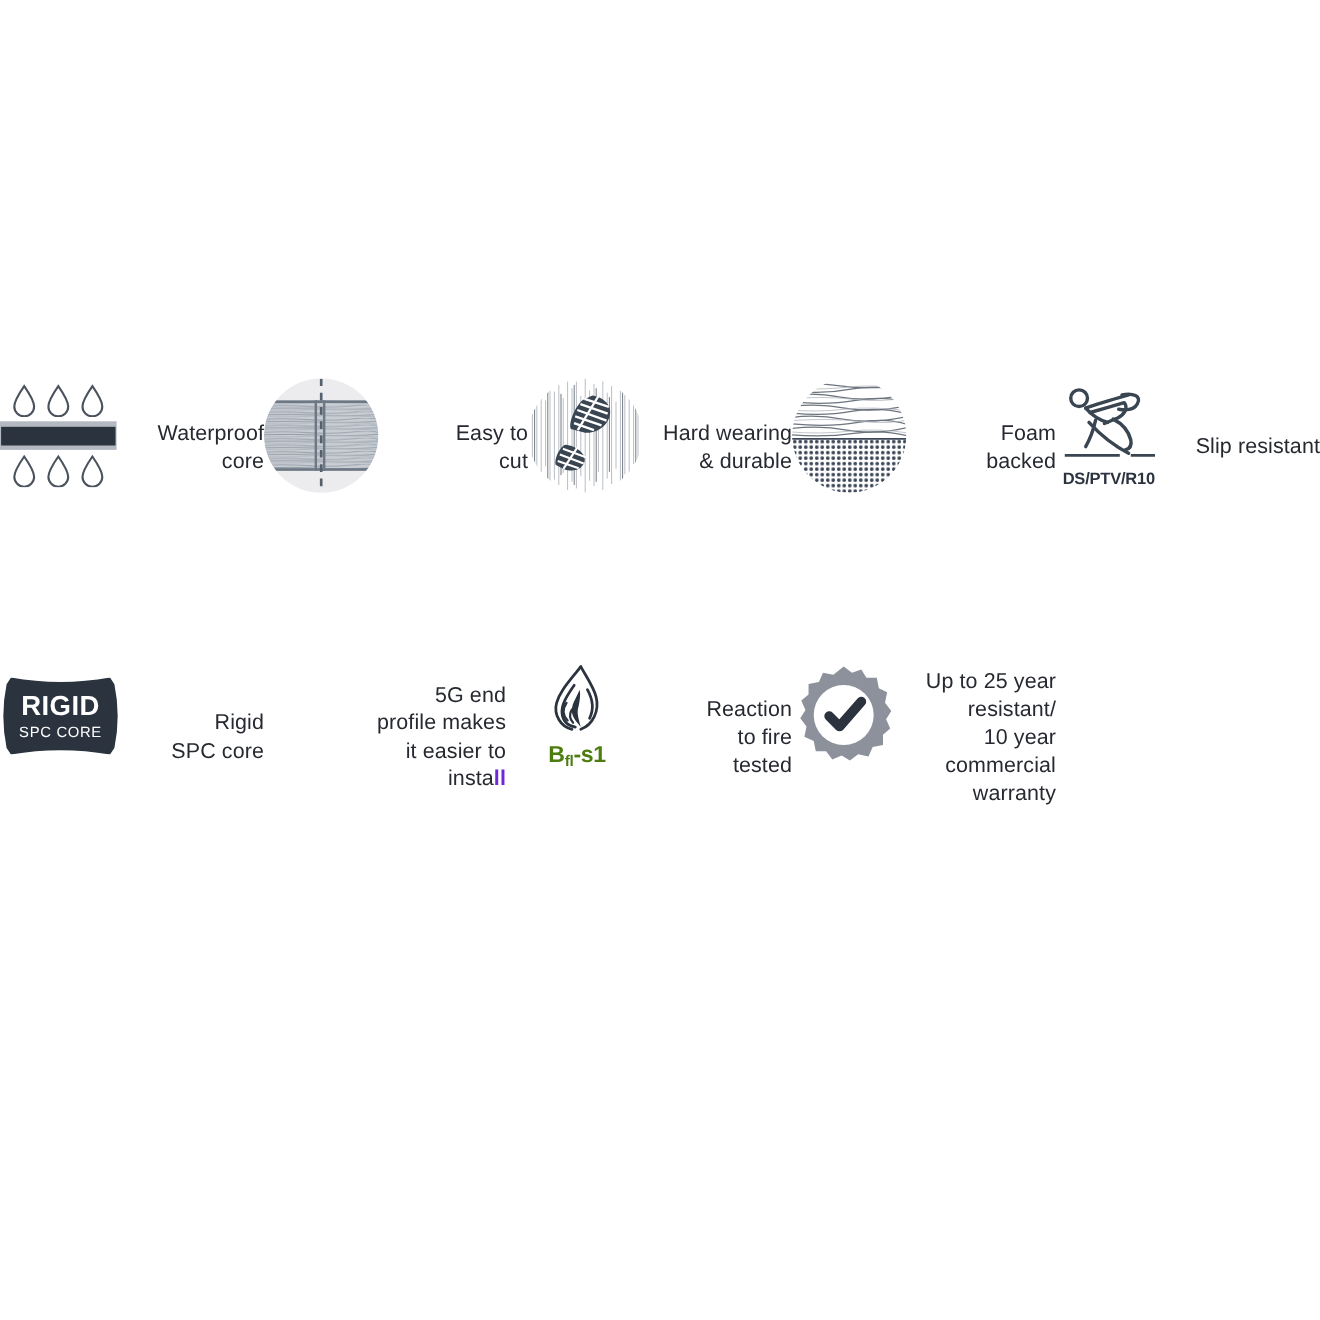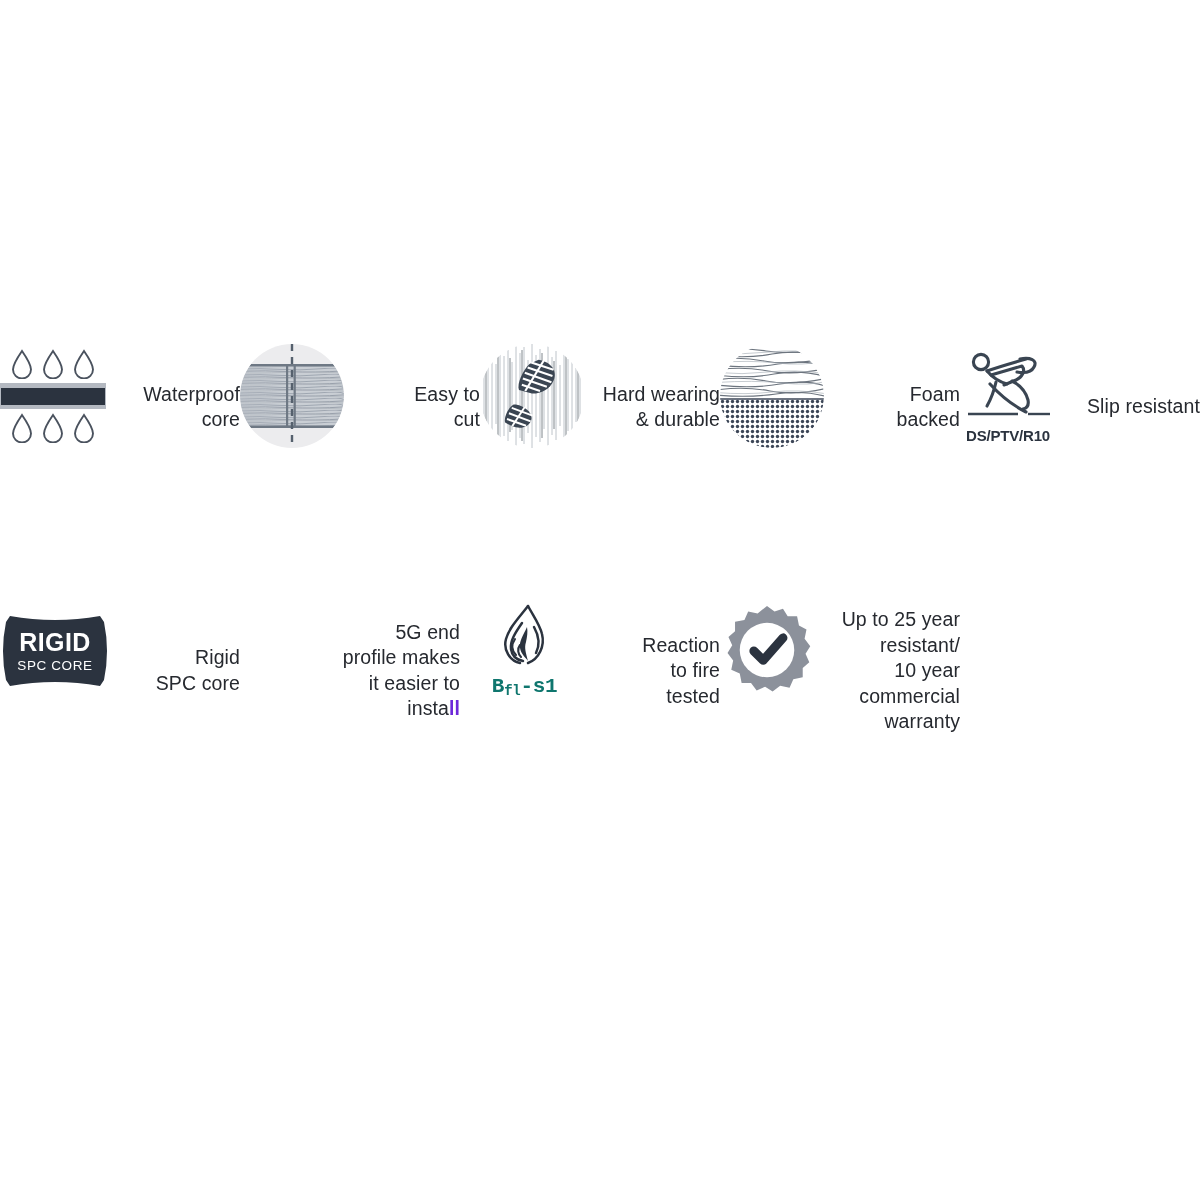--- a/index.html
+++ b/index.html
@@ -167,24 +167,23 @@
 
   
   .fire-wrap {
     display: flex;
     flex-direction: column;
     align-items: center;
   }
   .fire-code {
     font-size: 21px;
     font-weight: 700;
-    color: #0f766e;
+    color: #4d7c0f;
     letter-spacing: -0.3px;
     margin-top: -2px;
-    font-family: Liberation Mono, monospace;
   }
   .fire-code sub {
     font-size: 14px;
     font-weight: 700;
     vertical-align: baseline;
     position: relative;
     top: 3px;
   }
 </style>
 </head>

